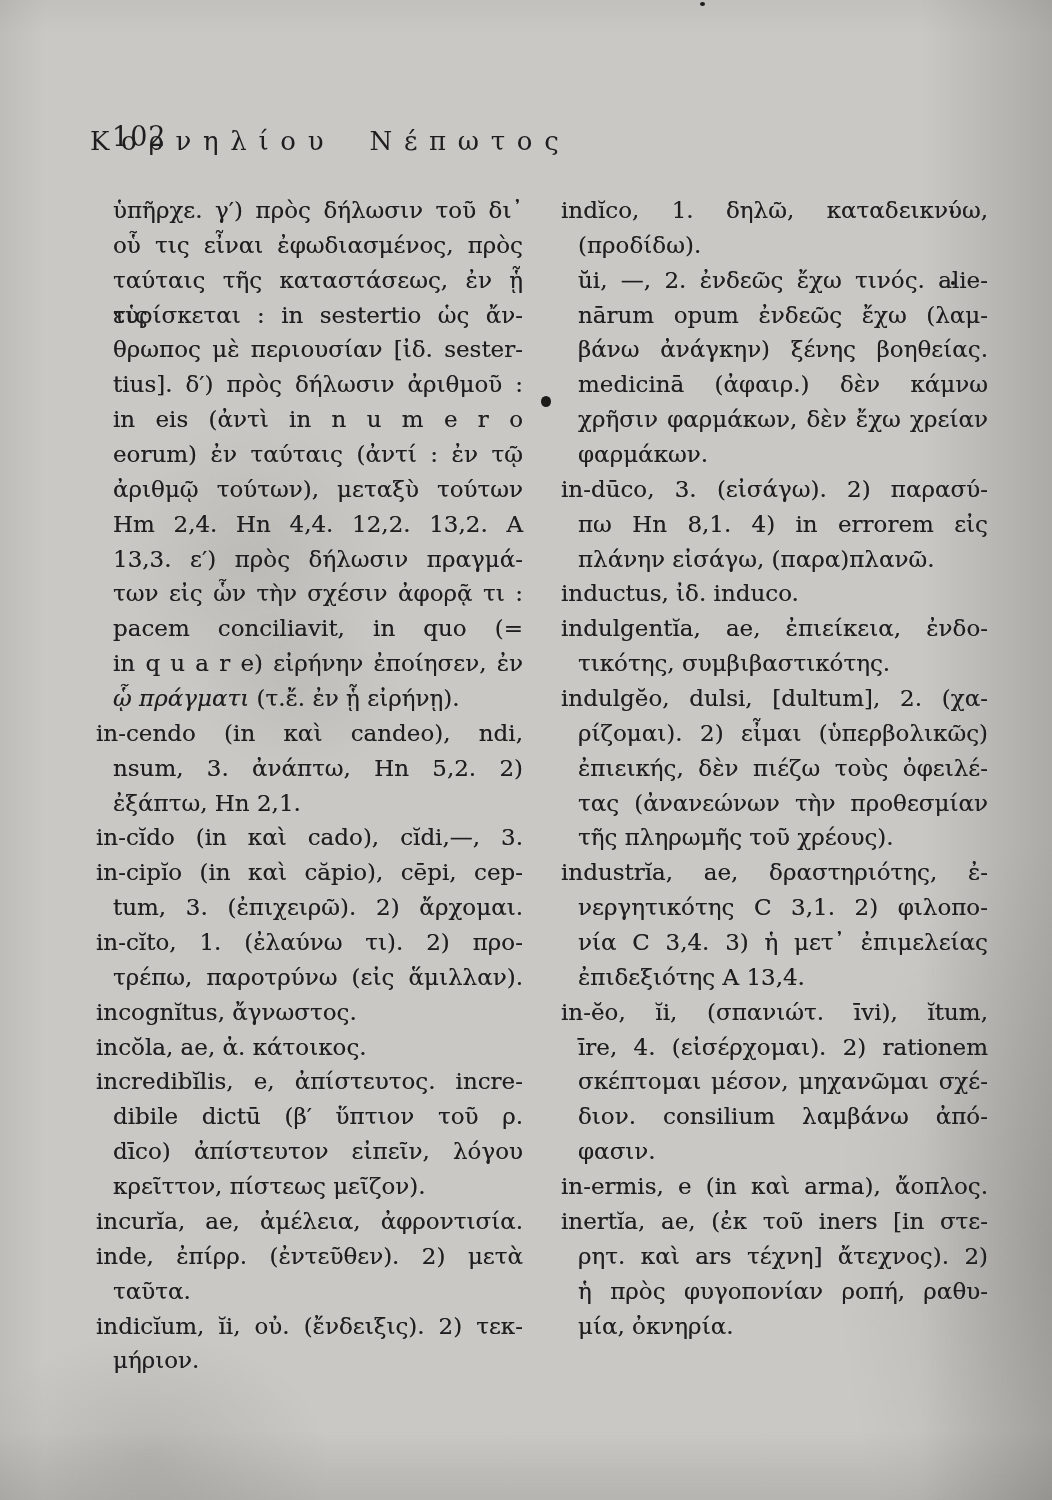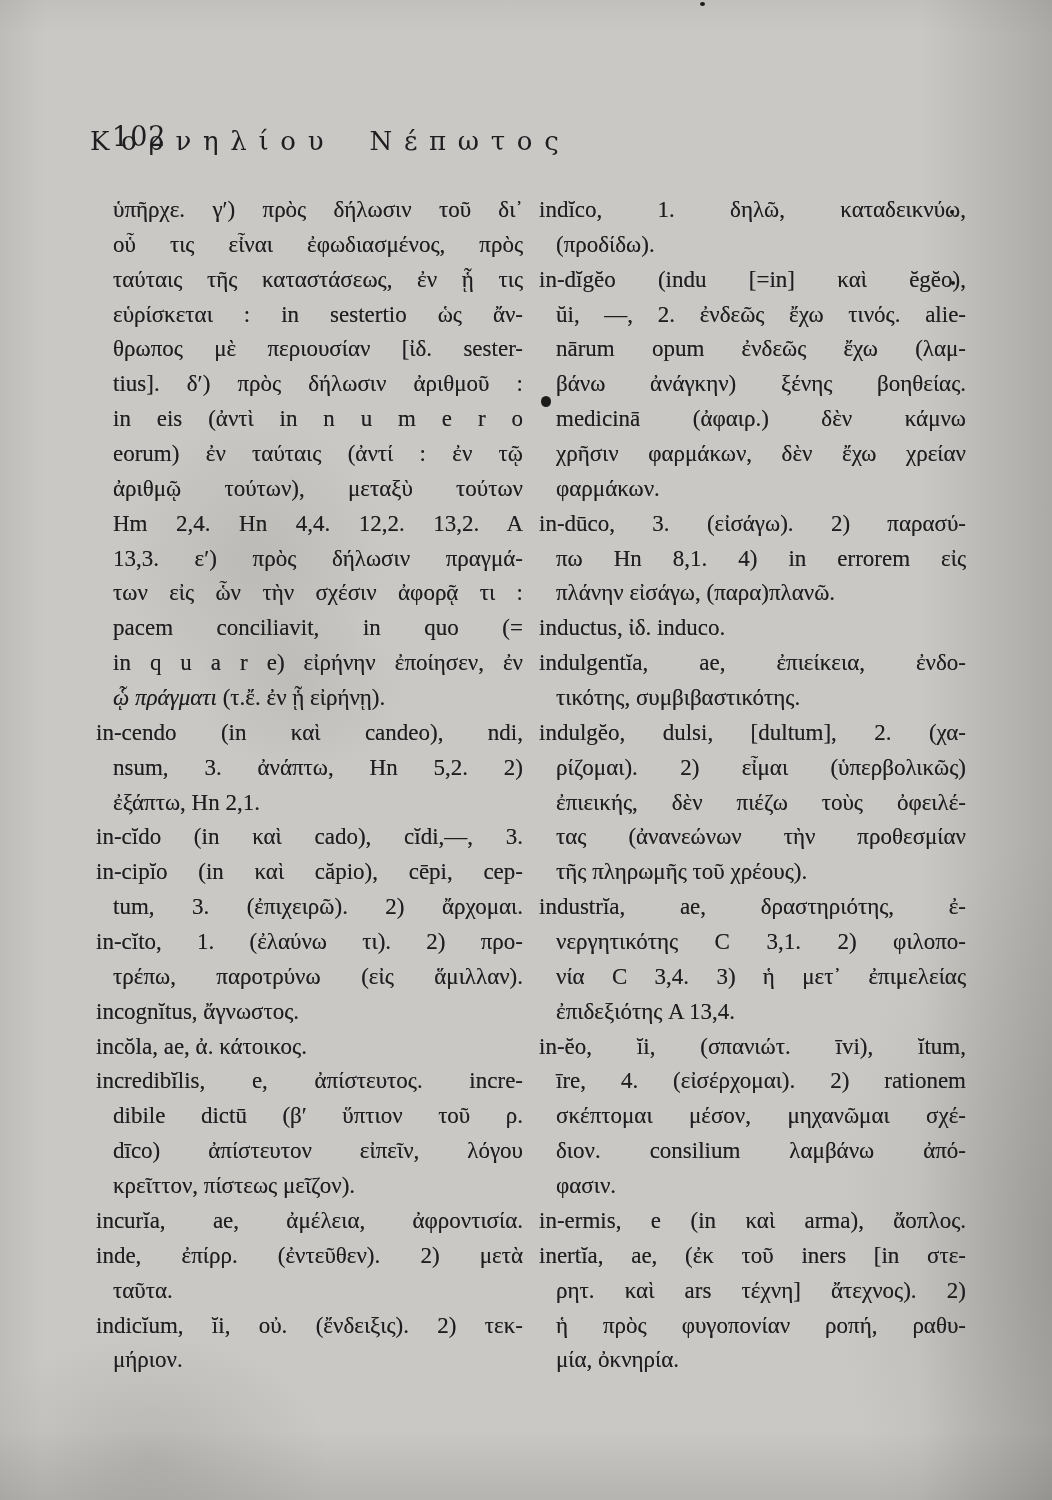--- a/index.html
+++ b/index.html
@@ -20,21 +20,21 @@
     position:absolute; left:112px; top:121px;
     font-size:27px; letter-spacing:1px;
   }
   .header-title {
     position:absolute; left:90px; top:126px; width:835px;
     text-align:left; font-size:26px;
     letter-spacing:0.45em; word-spacing:0.55em; white-space:nowrap;
   }
   .text-block {
     position:absolute; left:96px; top:193px;
-    display:flex; gap:16px;font-family:Liberation Serif, serif;
+    display:flex; gap:38px;
   }
   .col { width:427px; font-size:23px; }
   .line {
     line-height:34.86px; height:34.86px;
     text-align:justify; text-align-last:justify;
     white-space:normal; overflow:visible;
     text-shadow:0 0 0.5px rgba(35,35,35,0.55);
   }
   .line.cont { padding-left:17px; }
   .line.end  { text-align-last:left; }
@@ -85,21 +85,20 @@
         <div class="line cont end">κρεῖττον, πίστεως μεῖζον).</div>
         <div class="line">incurĭa, ae, ἀμέλεια, ἀφροντισία.</div>
         <div class="line">inde, ἐπίρρ. (ἐντεῦθεν). 2) μετὰ</div>
         <div class="line cont end">ταῦτα.</div>
         <div class="line">indicĭum, ĭi, οὐ. (ἔνδειξις). 2) τεκ-</div>
         <div class="line cont end">μήριον.</div>
       </div>
     <div class="col" id="col-right">
         <div class="line">indĭco, 1. δηλῶ, καταδεικνύω,</div>
         <div class="line cont end">(προδίδω).</div>
-        <div class="line">in-dĭgĕo (indu [=in] καὶ ĕgĕo),</div>
         <div class="line cont">ŭi, —, 2. ἐνδεῶς ἔχω τινός. alie-</div>
         <div class="line cont">nārum opum ἐνδεῶς ἔχω (λαμ-</div>
         <div class="line cont">βάνω ἀνάγκην) ξένης βοηθείας.</div>
         <div class="line cont">medicinā (ἀφαιρ.) δὲν κάμνω</div>
         <div class="line cont">χρῆσιν φαρμάκων, δὲν ἔχω χρείαν</div>
         <div class="line cont end">φαρμάκων.</div>
         <div class="line">in-dūco, 3. (εἰσάγω). 2) παρασύ-</div>
         <div class="line cont">πω Hn 8,1. 4) in errorem εἰς</div>
         <div class="line cont end">πλάνην εἰσάγω, (παρα)πλανῶ.</div>
         <div class="line end">inductus, ἰδ. induco.</div>

